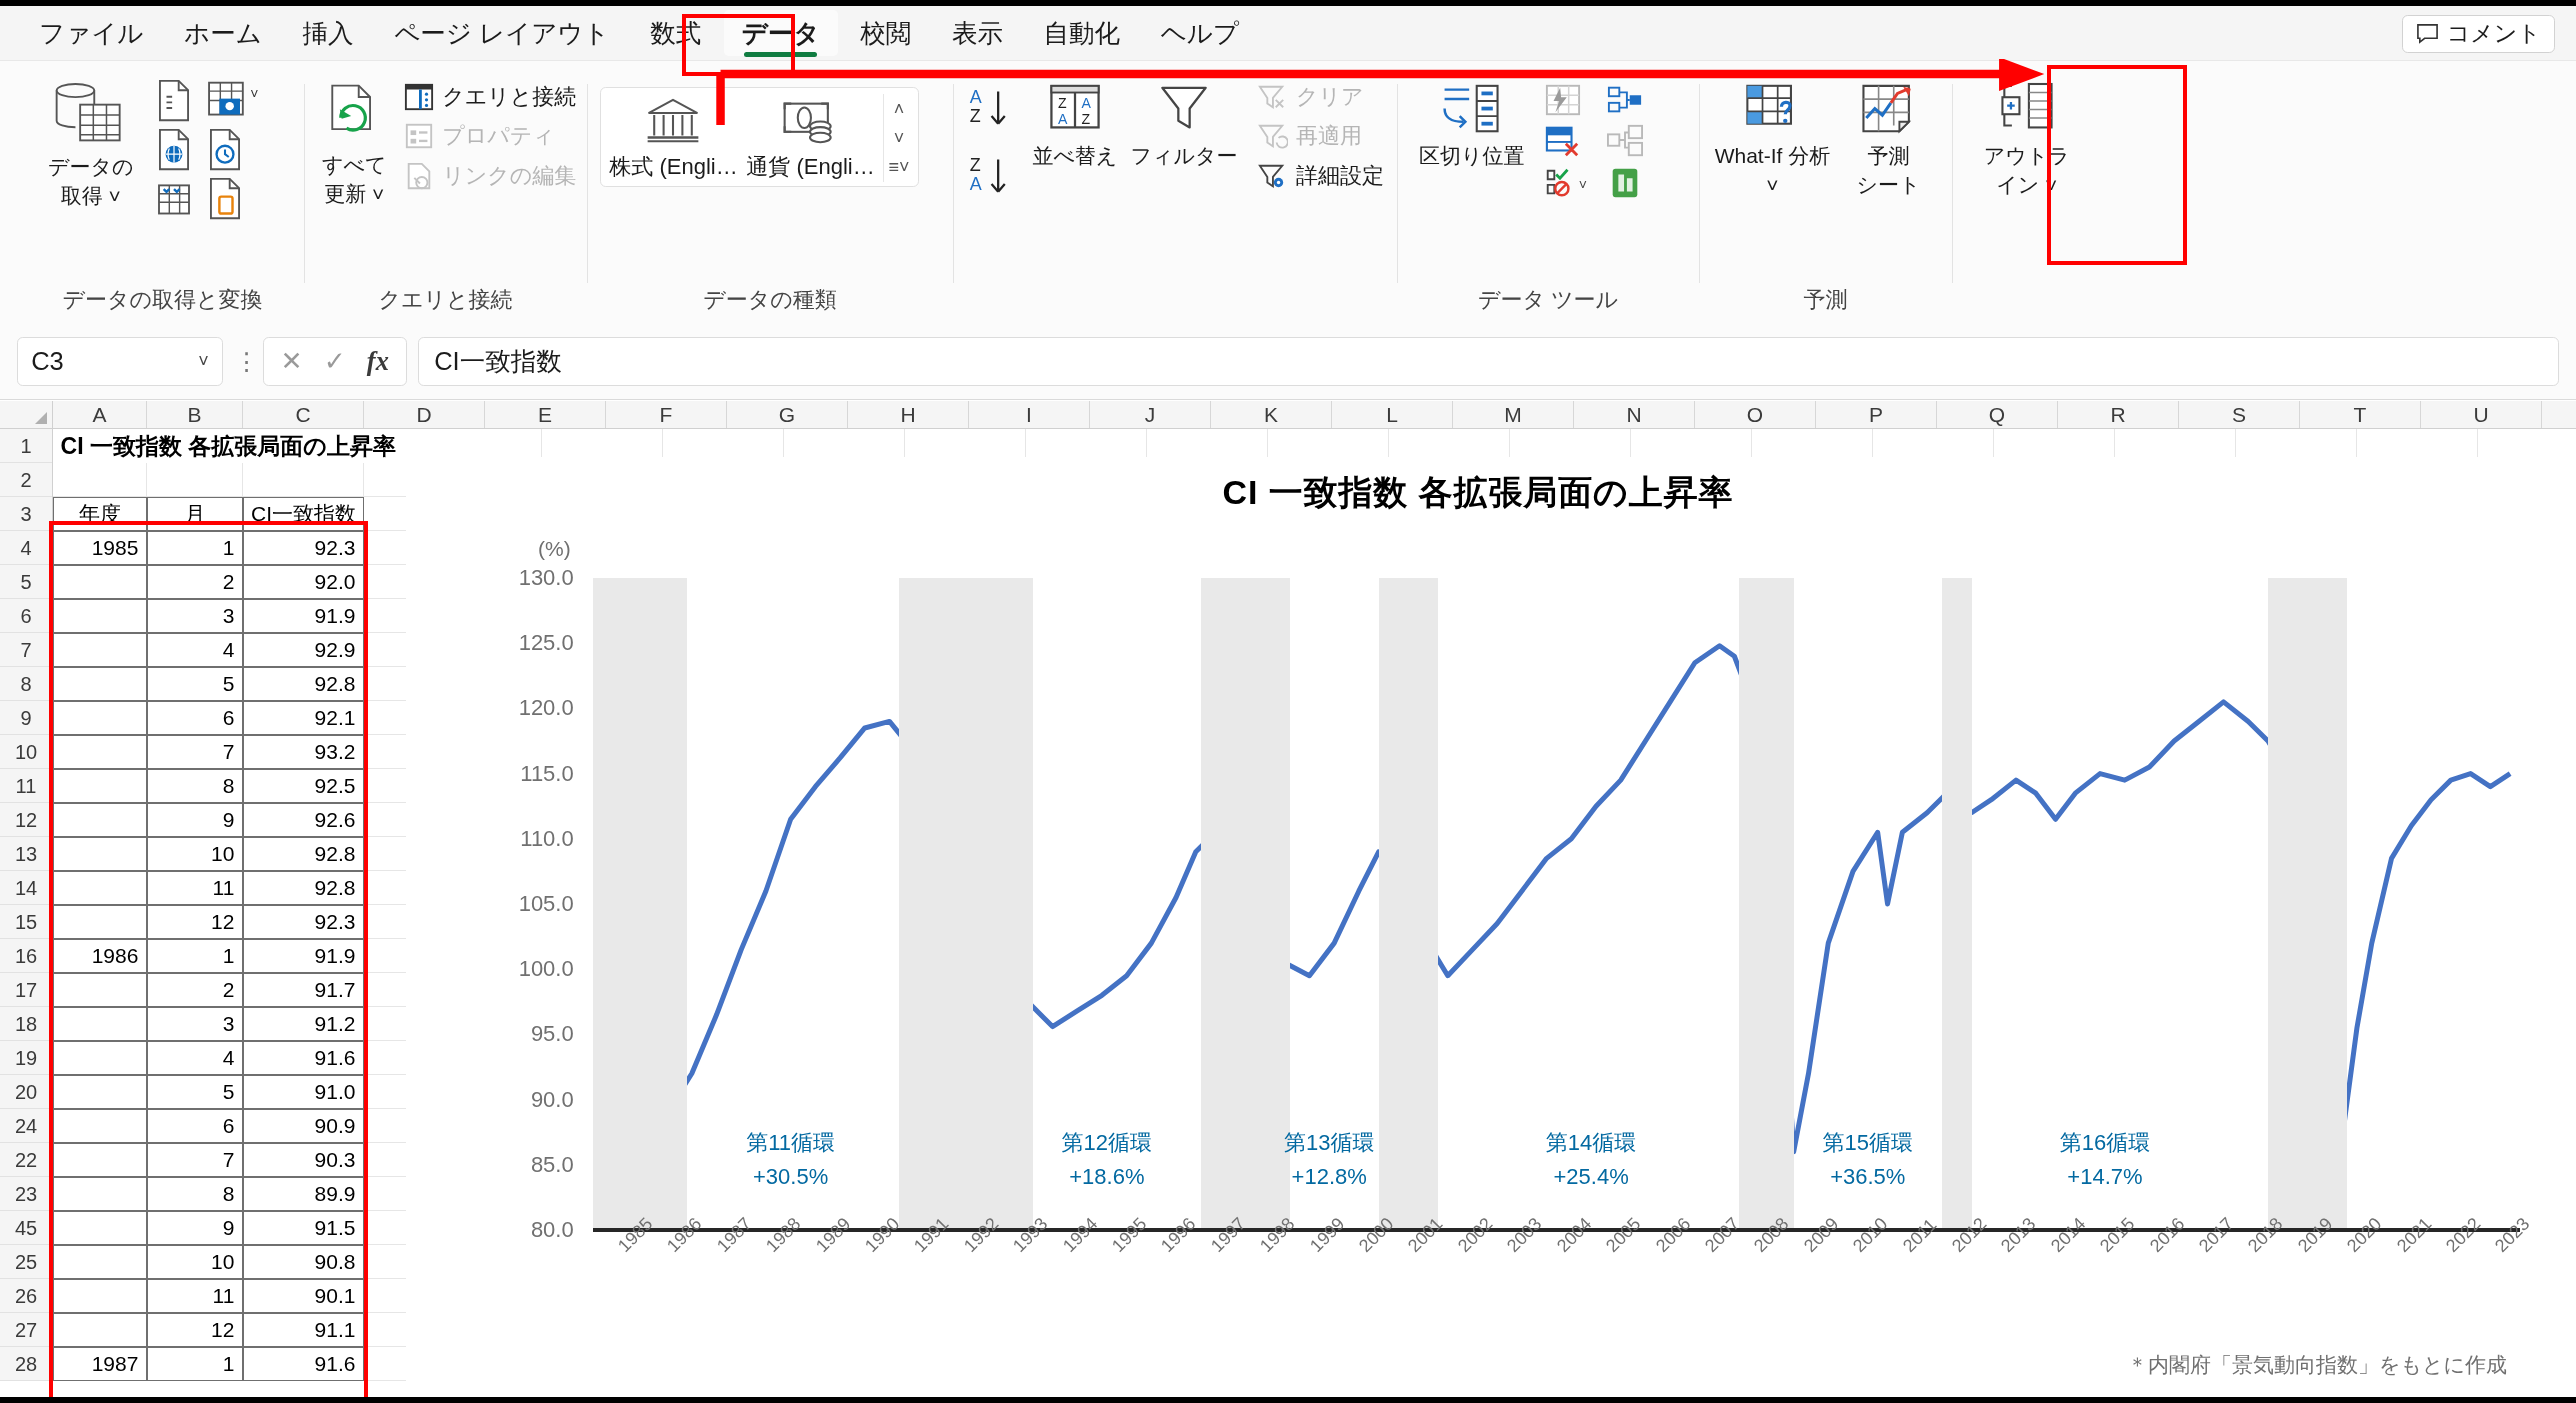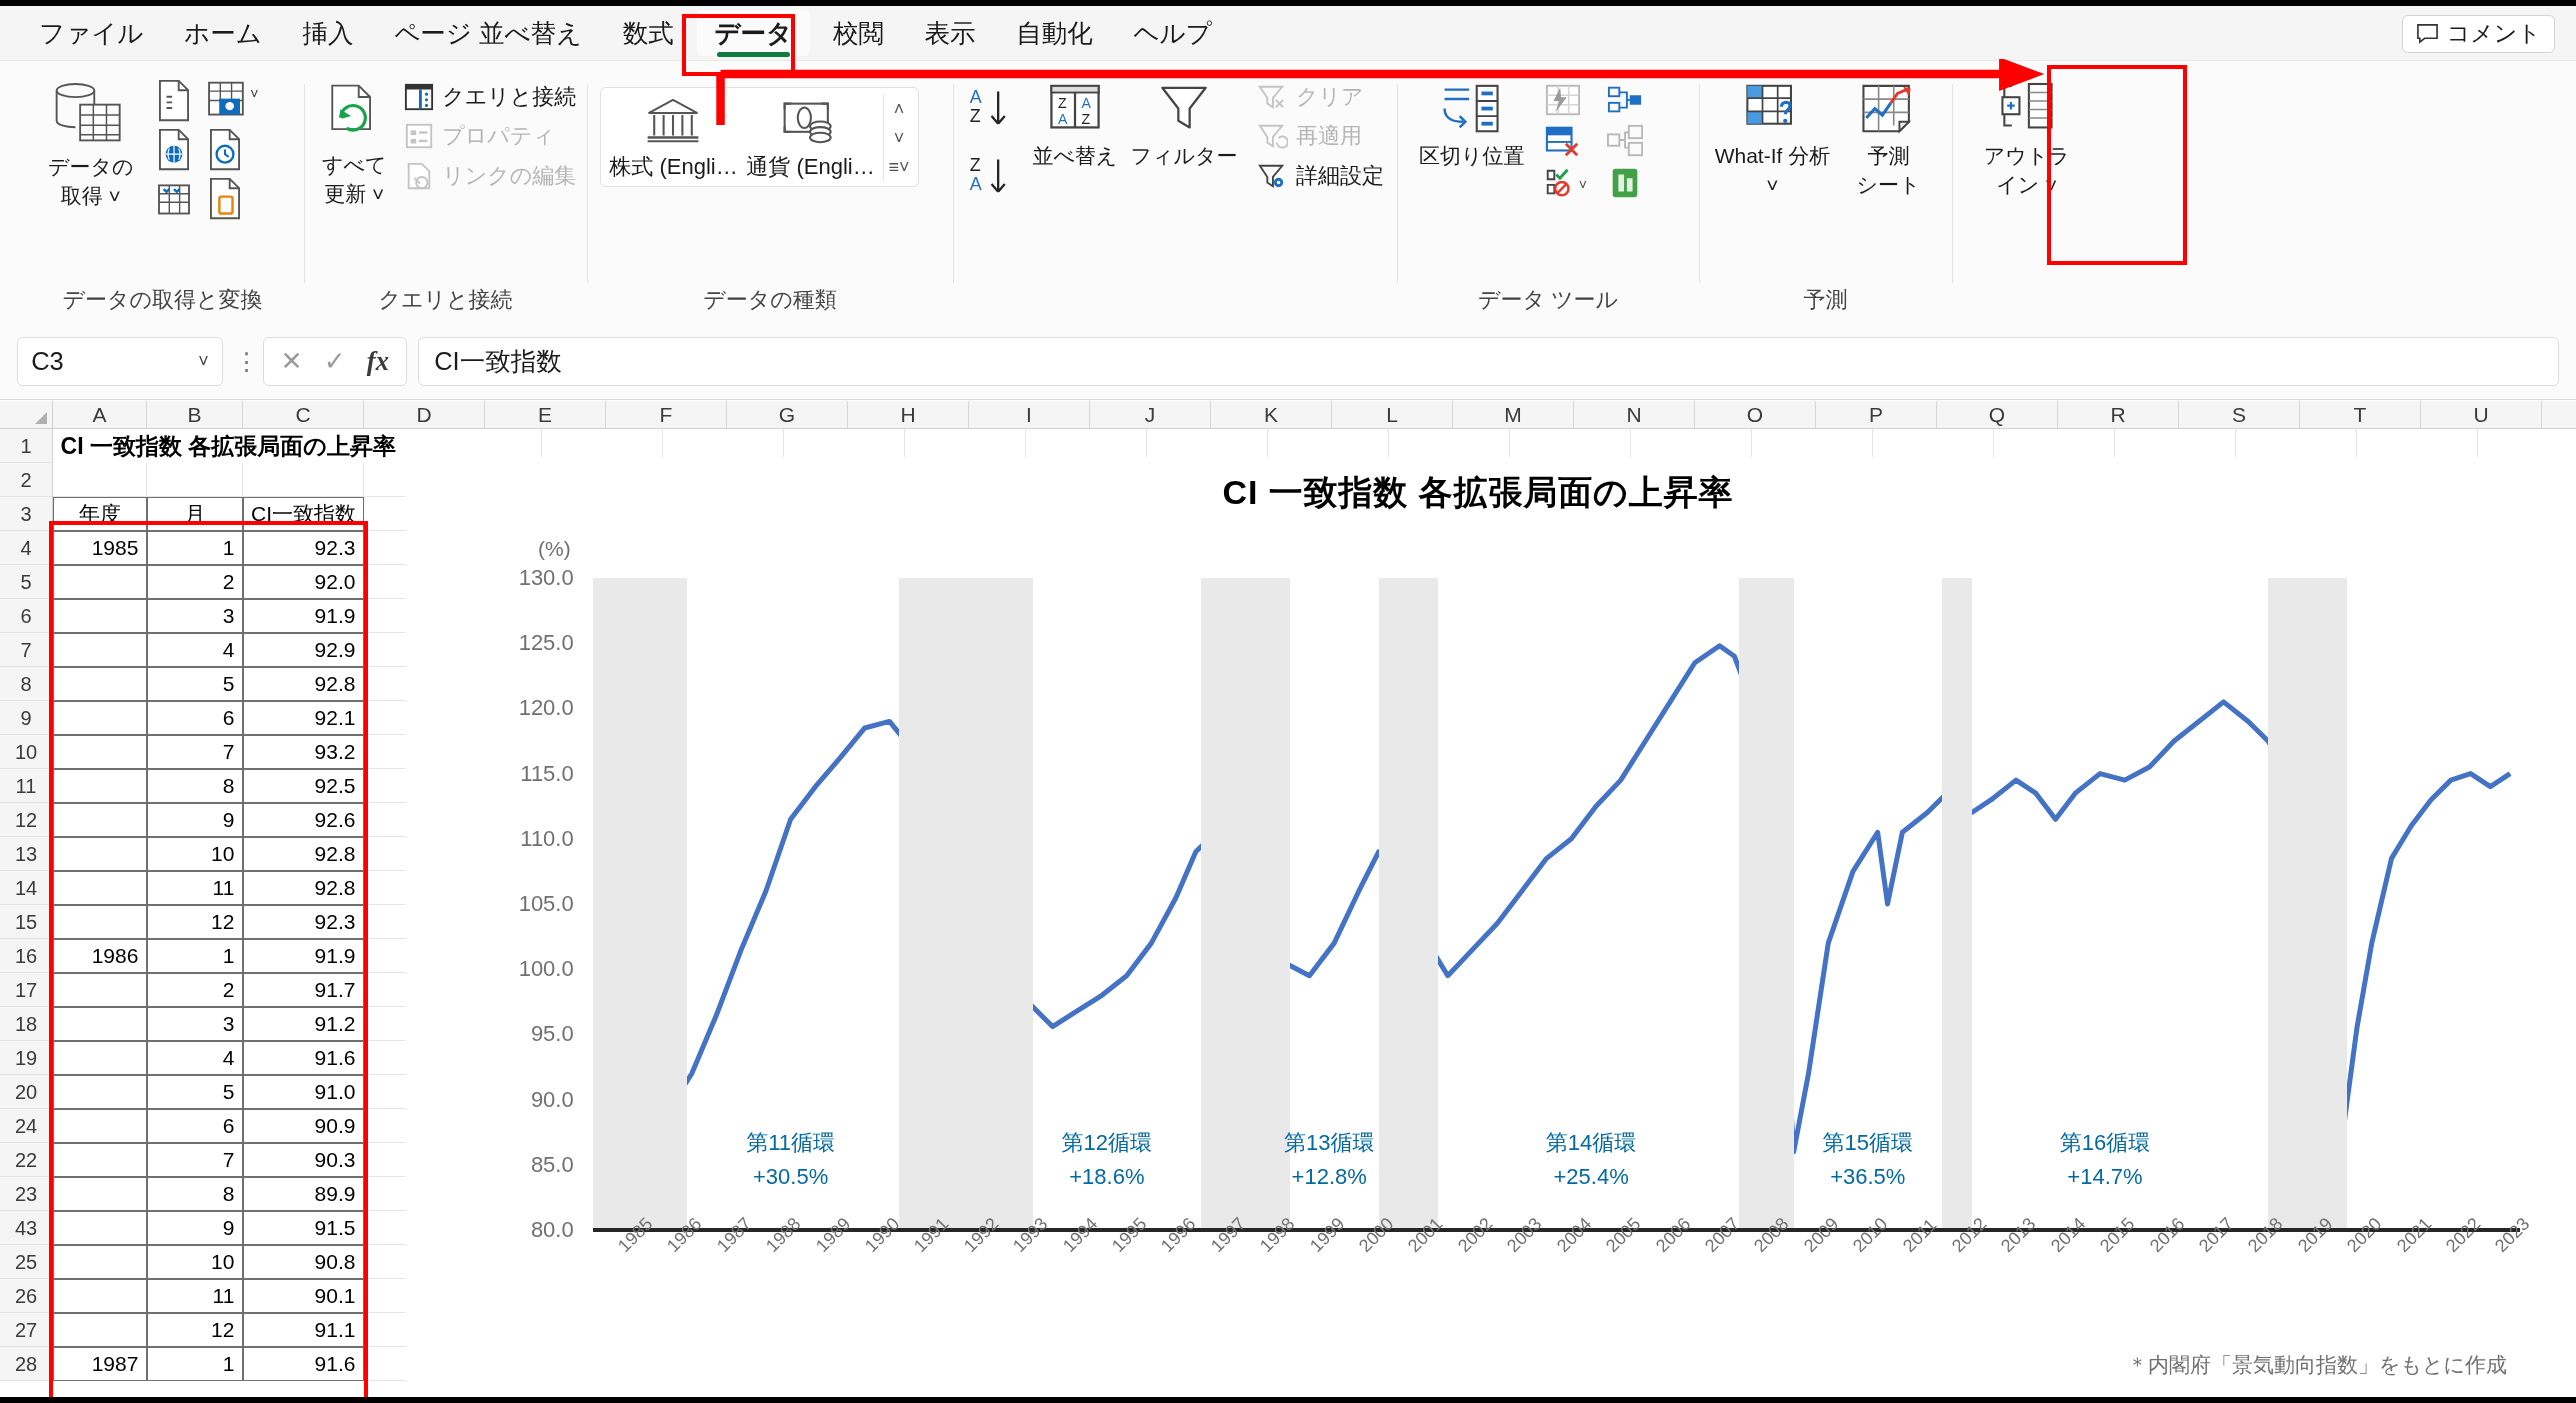--- a/index.html
+++ b/index.html
@@ -141,21 +141,21 @@
 </style>
 </head>
 <body>
 
 <div class="app">
 
   <div class="tabstrip">
     <div class="tab">ファイル</div>
     <div class="tab">ホーム</div>
     <div class="tab">挿入</div>
-    <div class="tab">ページ 並べ替え</div>
+    <div class="tab">ページ レイアウト</div>
     <div class="tab">数式</div>
     <div class="tab active">データ</div>
     <div class="tab">校閲</div>
     <div class="tab">表示</div>
     <div class="tab">自動化</div>
     <div class="tab">ヘルプ</div>
 
     <div class="comment-btn">
       <span>
         <svg width="23" height="23" viewBox="0 0 24 24">
@@ -591,21 +591,21 @@
           <div class="rh">14</div>
           <div class="rh">15</div>
           <div class="rh">16</div>
           <div class="rh">17</div>
           <div class="rh">18</div>
           <div class="rh">19</div>
           <div class="rh">20</div>
           <div class="rh">24</div>
           <div class="rh">22</div>
           <div class="rh">23</div>
-          <div class="rh">43</div>
+          <div class="rh">45</div>
           <div class="rh">25</div>
           <div class="rh">26</div>
           <div class="rh">27</div>
           <div class="rh">28</div>
         </div>
       <div class="cells" id="cellgrid">
           <div class="row">
             <div class="cell title-cell" style="width: 368px;">CI 一致指数 各拡張局面の上昇率</div>
             <div class="cell" style="width: 121px;"></div>
             <div class="cell" style="width: 121px;"></div>

